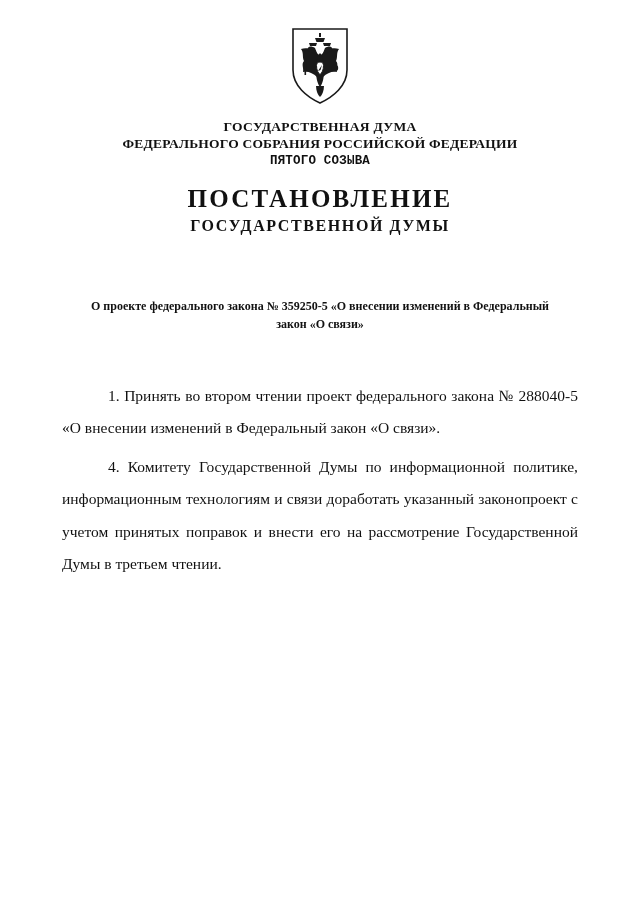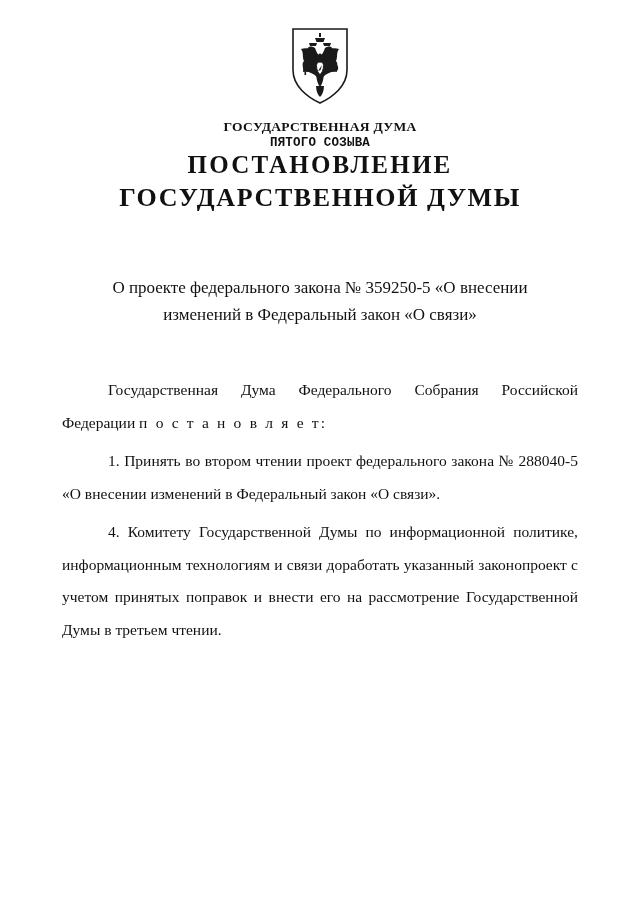--- a/index.html
+++ b/index.html
@@ -40,40 +40,40 @@
     text-align: center;
     font-family: "Liberation Serif", "DejaVu Serif", serif;
     font-weight: bold;
     line-height: 1.28;
   }
   .org-line-1 { font-size: 13.5px; letter-spacing: 0.3px; }
   .org-line-2 { font-size: 13.5px; letter-spacing: 0.2px; }
   .org-line-3 { font-size: 12.5px; letter-spacing: 0.2px; font-family: Liberation Mono, monospace; }
 
   .doc-title {
-    margin-top: 0;
+    margin-top: 16px;
     text-align: center;
     font-weight: bold;
     font-size: 25px;
     letter-spacing: 2.2px;
   }
   .doc-subtitle {
     margin-top: 4px;
     text-align: center;
     font-weight: bold;
-    font-size: 26px;
+    font-size: 16px;
     letter-spacing: 1.6px;
   }
 
   
   .subject {
     margin-top: 62px;
     text-align: center;
-    font-weight: normal;
-    font-size: 17px;
+    font-weight: bold;
+    font-size: 12px;
     line-height: 1.55;
     padding: 0 14px;
   }
 
   
   .body-block {
     margin-top: 46px;
     font-size: 15.5px;
     line-height: 2.1;
   }
@@ -124,29 +124,27 @@
         <circle cx="46" cy="42" r="3.2"></circle>
       </g>
 
       <path d="M31 36 C29 36 27.5 37 27.5 39.5 C27.5 44 29 47 31 48.5 C33 47 34.5 44 34.5 39.5 C34.5 37 33 36 31 36 Z" fill="#ffffff" stroke="#1a1a1a" stroke-width="1"></path>
       <path d="M29 45 L33 39 L31.5 44 Z" fill="#1a1a1a"></path>
     </svg>
   </div>
 
   <div class="org-lines">
     <div class="org-line-1">ГОСУДАРСТВЕННАЯ ДУМА</div>
+    <div class="org-line-2">ФЕДЕРАЛЬНОГО СОБРАНИЯ РОССИЙСКОЙ ФЕДЕРАЦИИ</div>
     <div class="org-line-3">ПЯТОГО СОЗЫВА</div>
   </div>
 
   <div class="doc-title">ПОСТАНОВЛЕНИЕ</div>
   <div class="doc-subtitle">ГОСУДАРСТВЕННОЙ ДУМЫ</div>
 
   <div class="subject">О проекте федерального закона № 359250-5 «О внесении изменений в Федеральный закон «О связи»</div>
 
   <div class="body-block">
-    <p class="para">
-      <span>Государственная    Дума    Федерального    Собрания    Российской Федерации </span><span class="spaced">п о с т а н о в л я е т:</span>
-    </p>
     <p class="para">1.    Принять   во   втором   чтении   проект   федерального   закона № 288040-5 «О внесении изменений в Федеральный закон «О связи».</p>
     <p class="para last-tight">4. Комитету Государственной Думы по информационной политике, информационным    технологиям    и    связи    доработать    указанный законопроект с учетом принятых поправок и внести его на рассмотрение Государственной Думы в третьем чтении.</p>
   </div>
 
 </div>
 
 </body></html>

